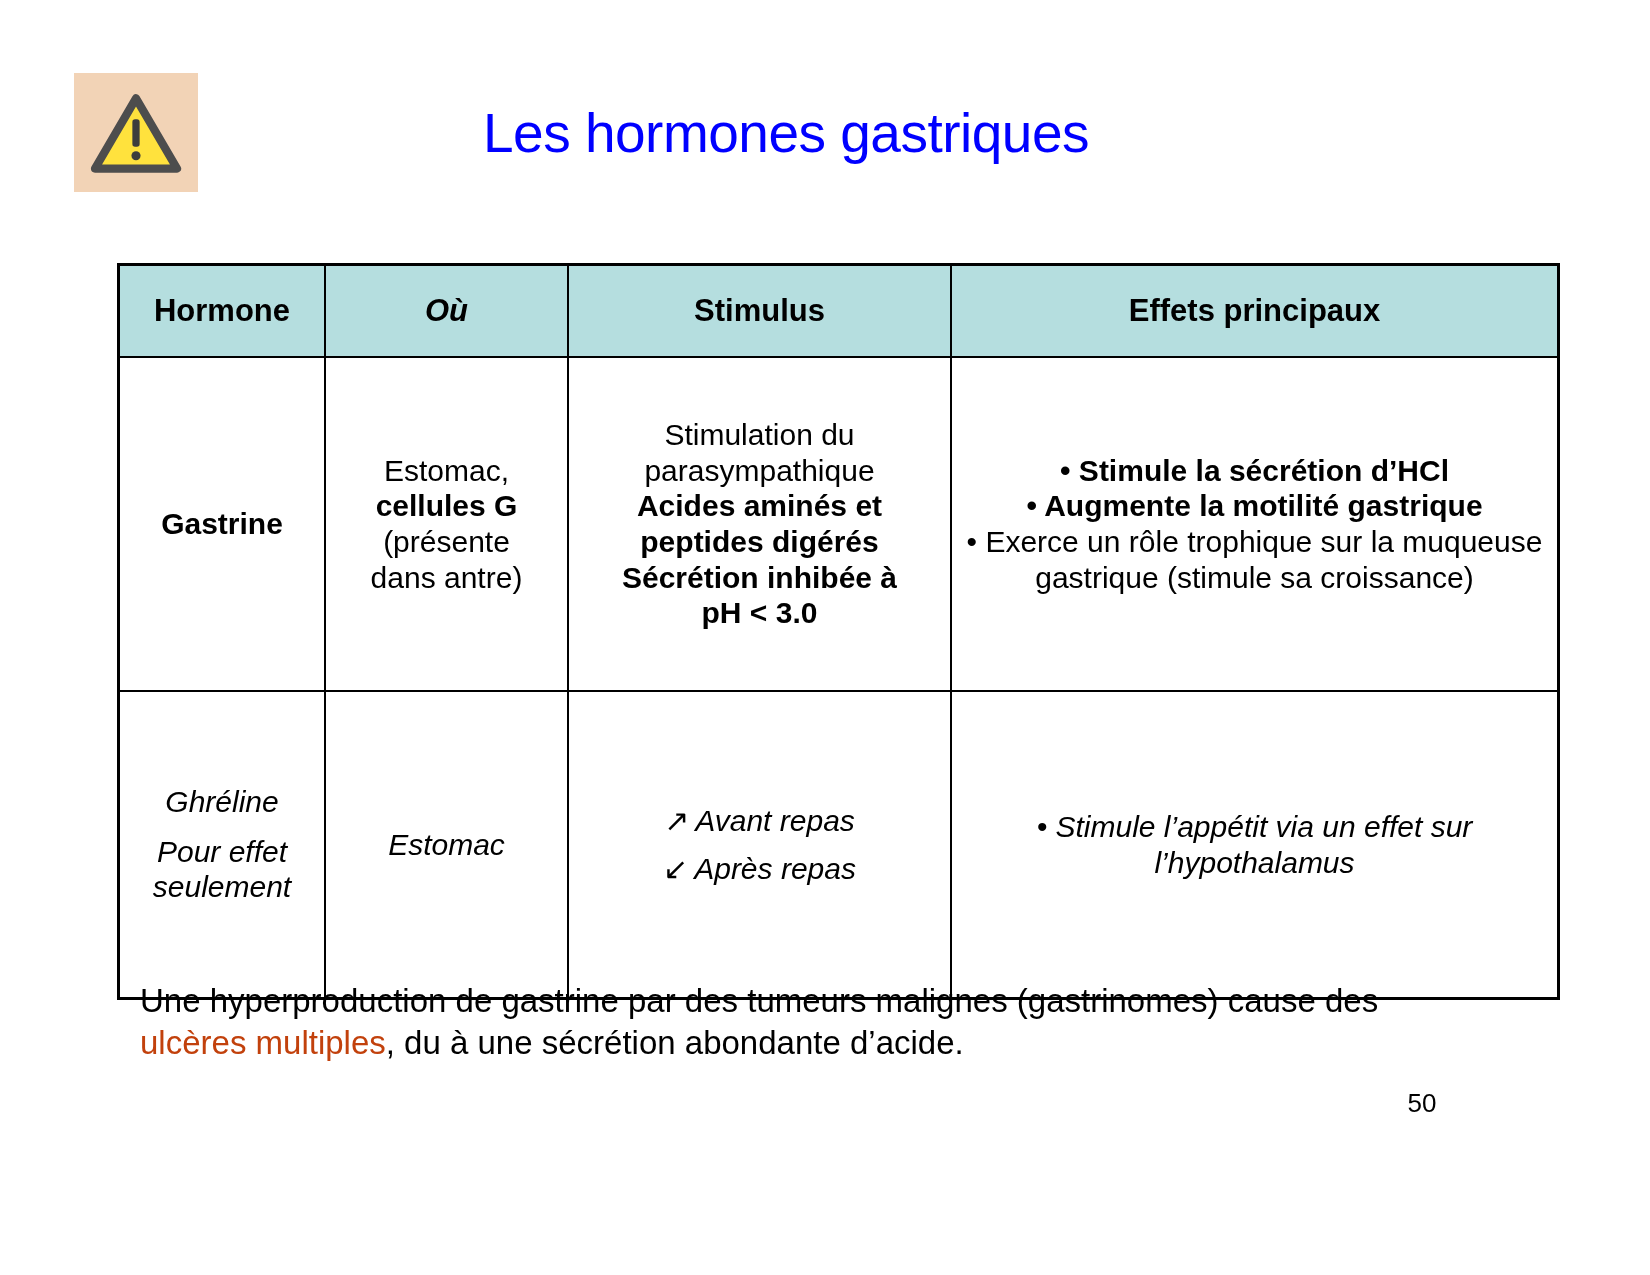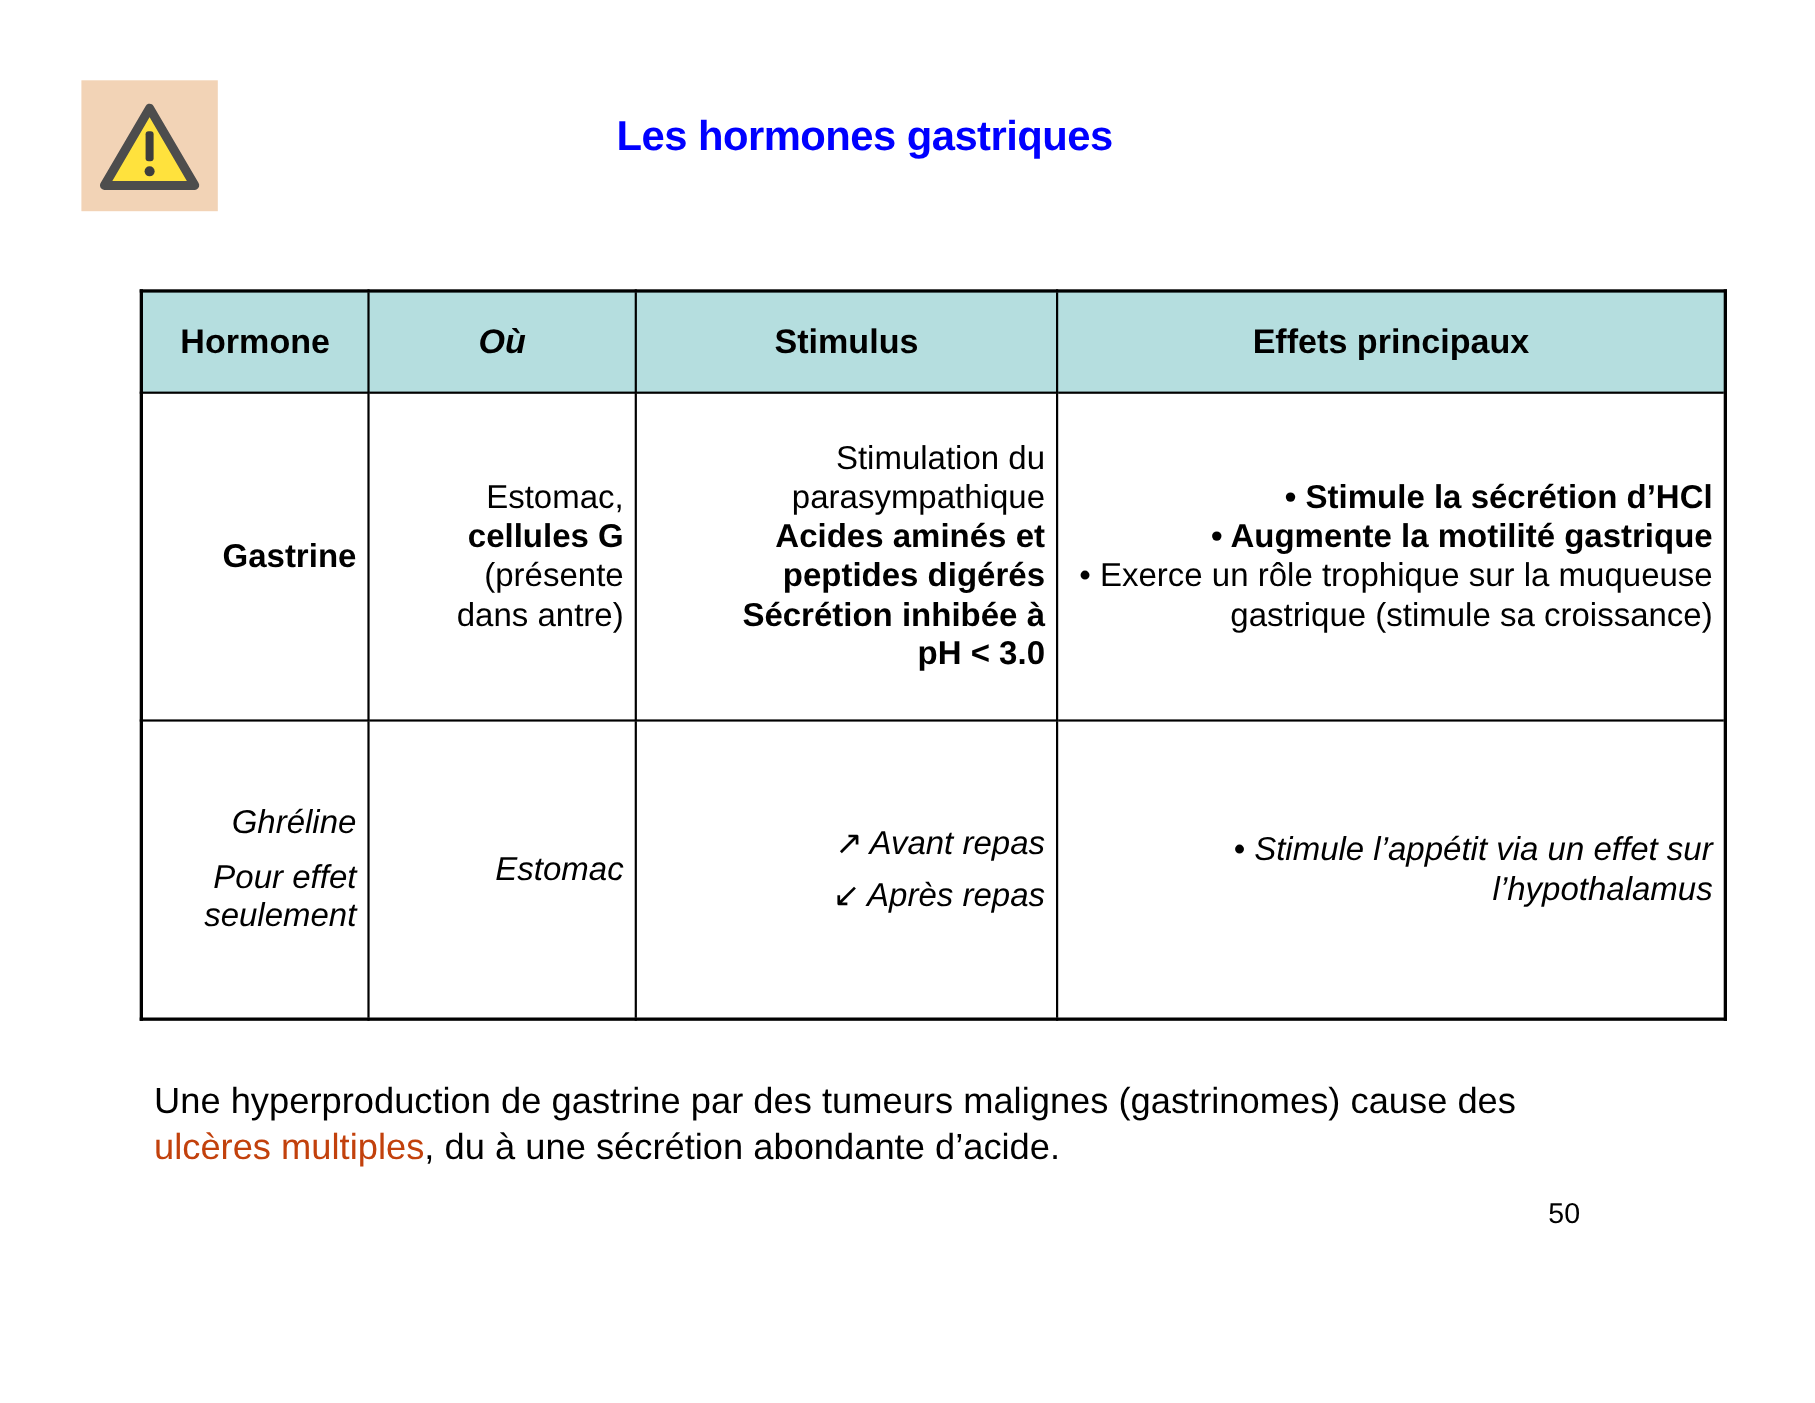--- a/index.html
+++ b/index.html
@@ -34,46 +34,45 @@
     height: 82px;
   }
 
   
   .slide-title {
     position: absolute;
     left: 0;
     top: 105px;
     width: 1650px;
     text-align: center;
-    font-size: 38px;
-    font-weight: bold;
+    font-size: 55px;
+    font-weight: normal;
     color: #0000ff;
     letter-spacing: -0.5px;
     line-height: 1.05;
   }
   
   .slide-title > span { position: relative; left: -39px; }
 
   
   .hormone-table {
     position: absolute;
     left: 117px;
     top: 263px;
     width: 1367px;
     border-collapse: collapse;
     table-layout: fixed;
-    margin-left: 10px;
   }
   .hormone-table td, .hormone-table th {
     border: 2px solid #000000;
     vertical-align: middle;
-    padding: 2px 10px;
+    padding: 20px 10px;
     font-size: 30px;
     line-height: 1.19;
-    text-align: right;
+    text-align: center;
   }
   .hormone-table thead th {
     background: #b5dedf;
     font-weight: bold;
     font-size: 31px;
     text-align: center;
     height: 82px;
     padding: 4px 8px;
   }
   .hormone-table {

